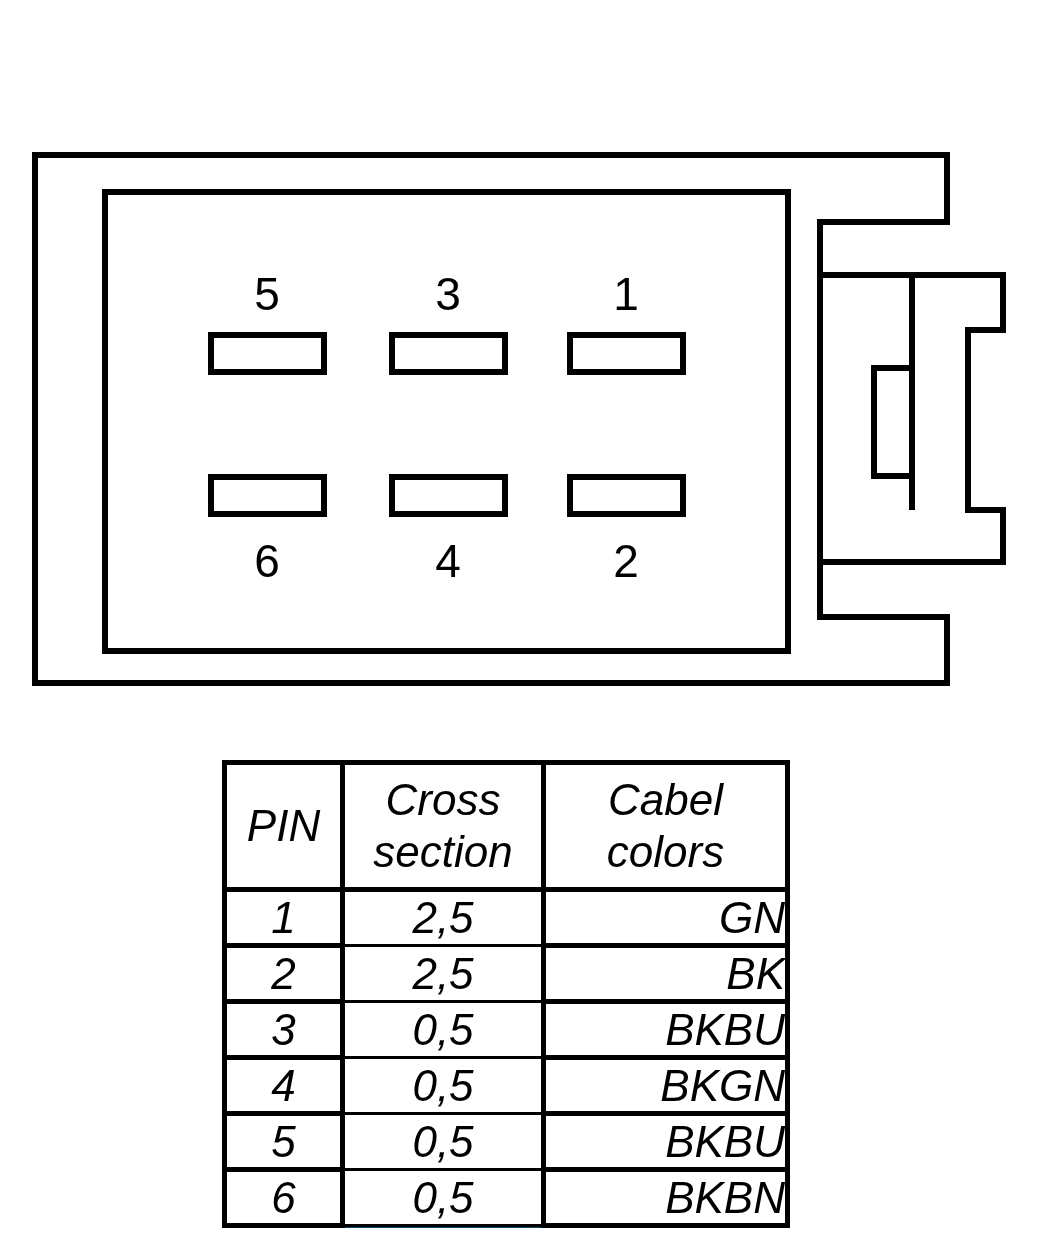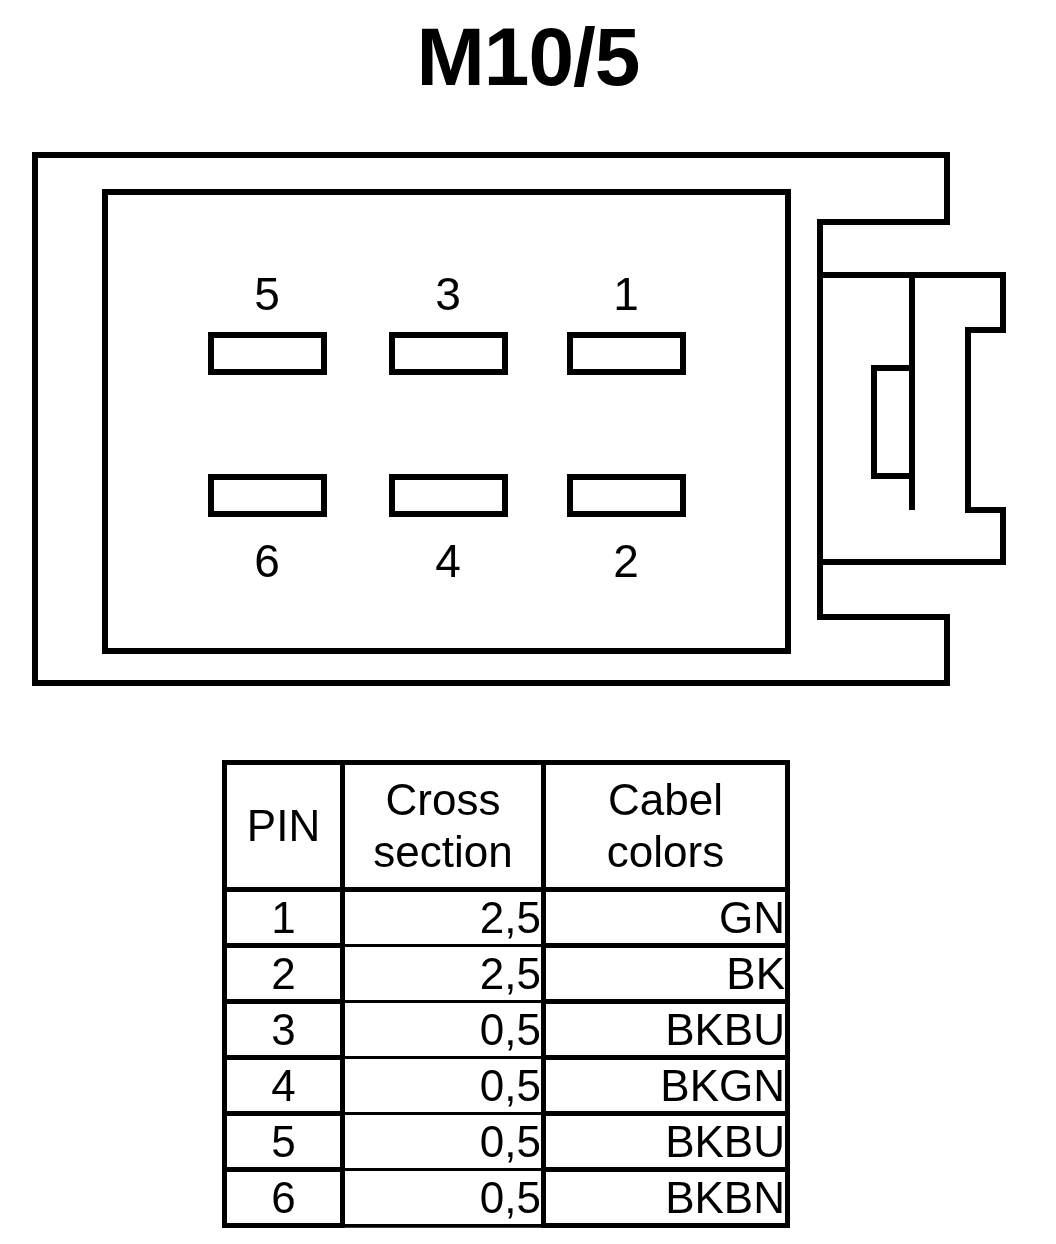--- a/index.html
+++ b/index.html
@@ -45,20 +45,21 @@
     text-anchor: middle;
     fill: #000000;
   }
   #pinout-table {
     position: absolute;
     left: 222px;
     top: 760px;
     border-collapse: collapse;
     table-layout: fixed;
     background: #0c4a6e;
+    font-style: italic;
   }
   #pinout-table td, #pinout-table th {
     border: 3px solid #000000;
     font-family: "Liberation Sans", sans-serif;
     font-size: 44px;
     font-weight: normal;
     padding: 0;
     color: #000000;
     background: #ffffff;
   }
@@ -73,29 +74,28 @@
     text-align: center;
     vertical-align: middle;
     line-height: 1.18;
   }
   td.cell {
     height: 51px;
     line-height: 1;
     vertical-align: middle;
   }
   td.c-pin   { text-align: center; }
-  td.c-cross { text-align: right; padding-left: 10px; }
+  td.c-cross { text-align: center; padding-left: 10px; }
   td.c-color { text-align: right; padding-left: 10px; }
 </style>
 </head>
 <body>
 
 <div id="page">
 
-  <div class="title">M10/5</div>
 
   <svg id="connector-svg" width="1056" height="740" viewBox="0 0 1056 740">
 
     <path fill="none" stroke="#000000" stroke-width="6" stroke-linejoin="miter" d="M 35,155
              L 947,155
              L 947,222
              L 820,222
              L 820,617
              L 947,617
              L 947,683

